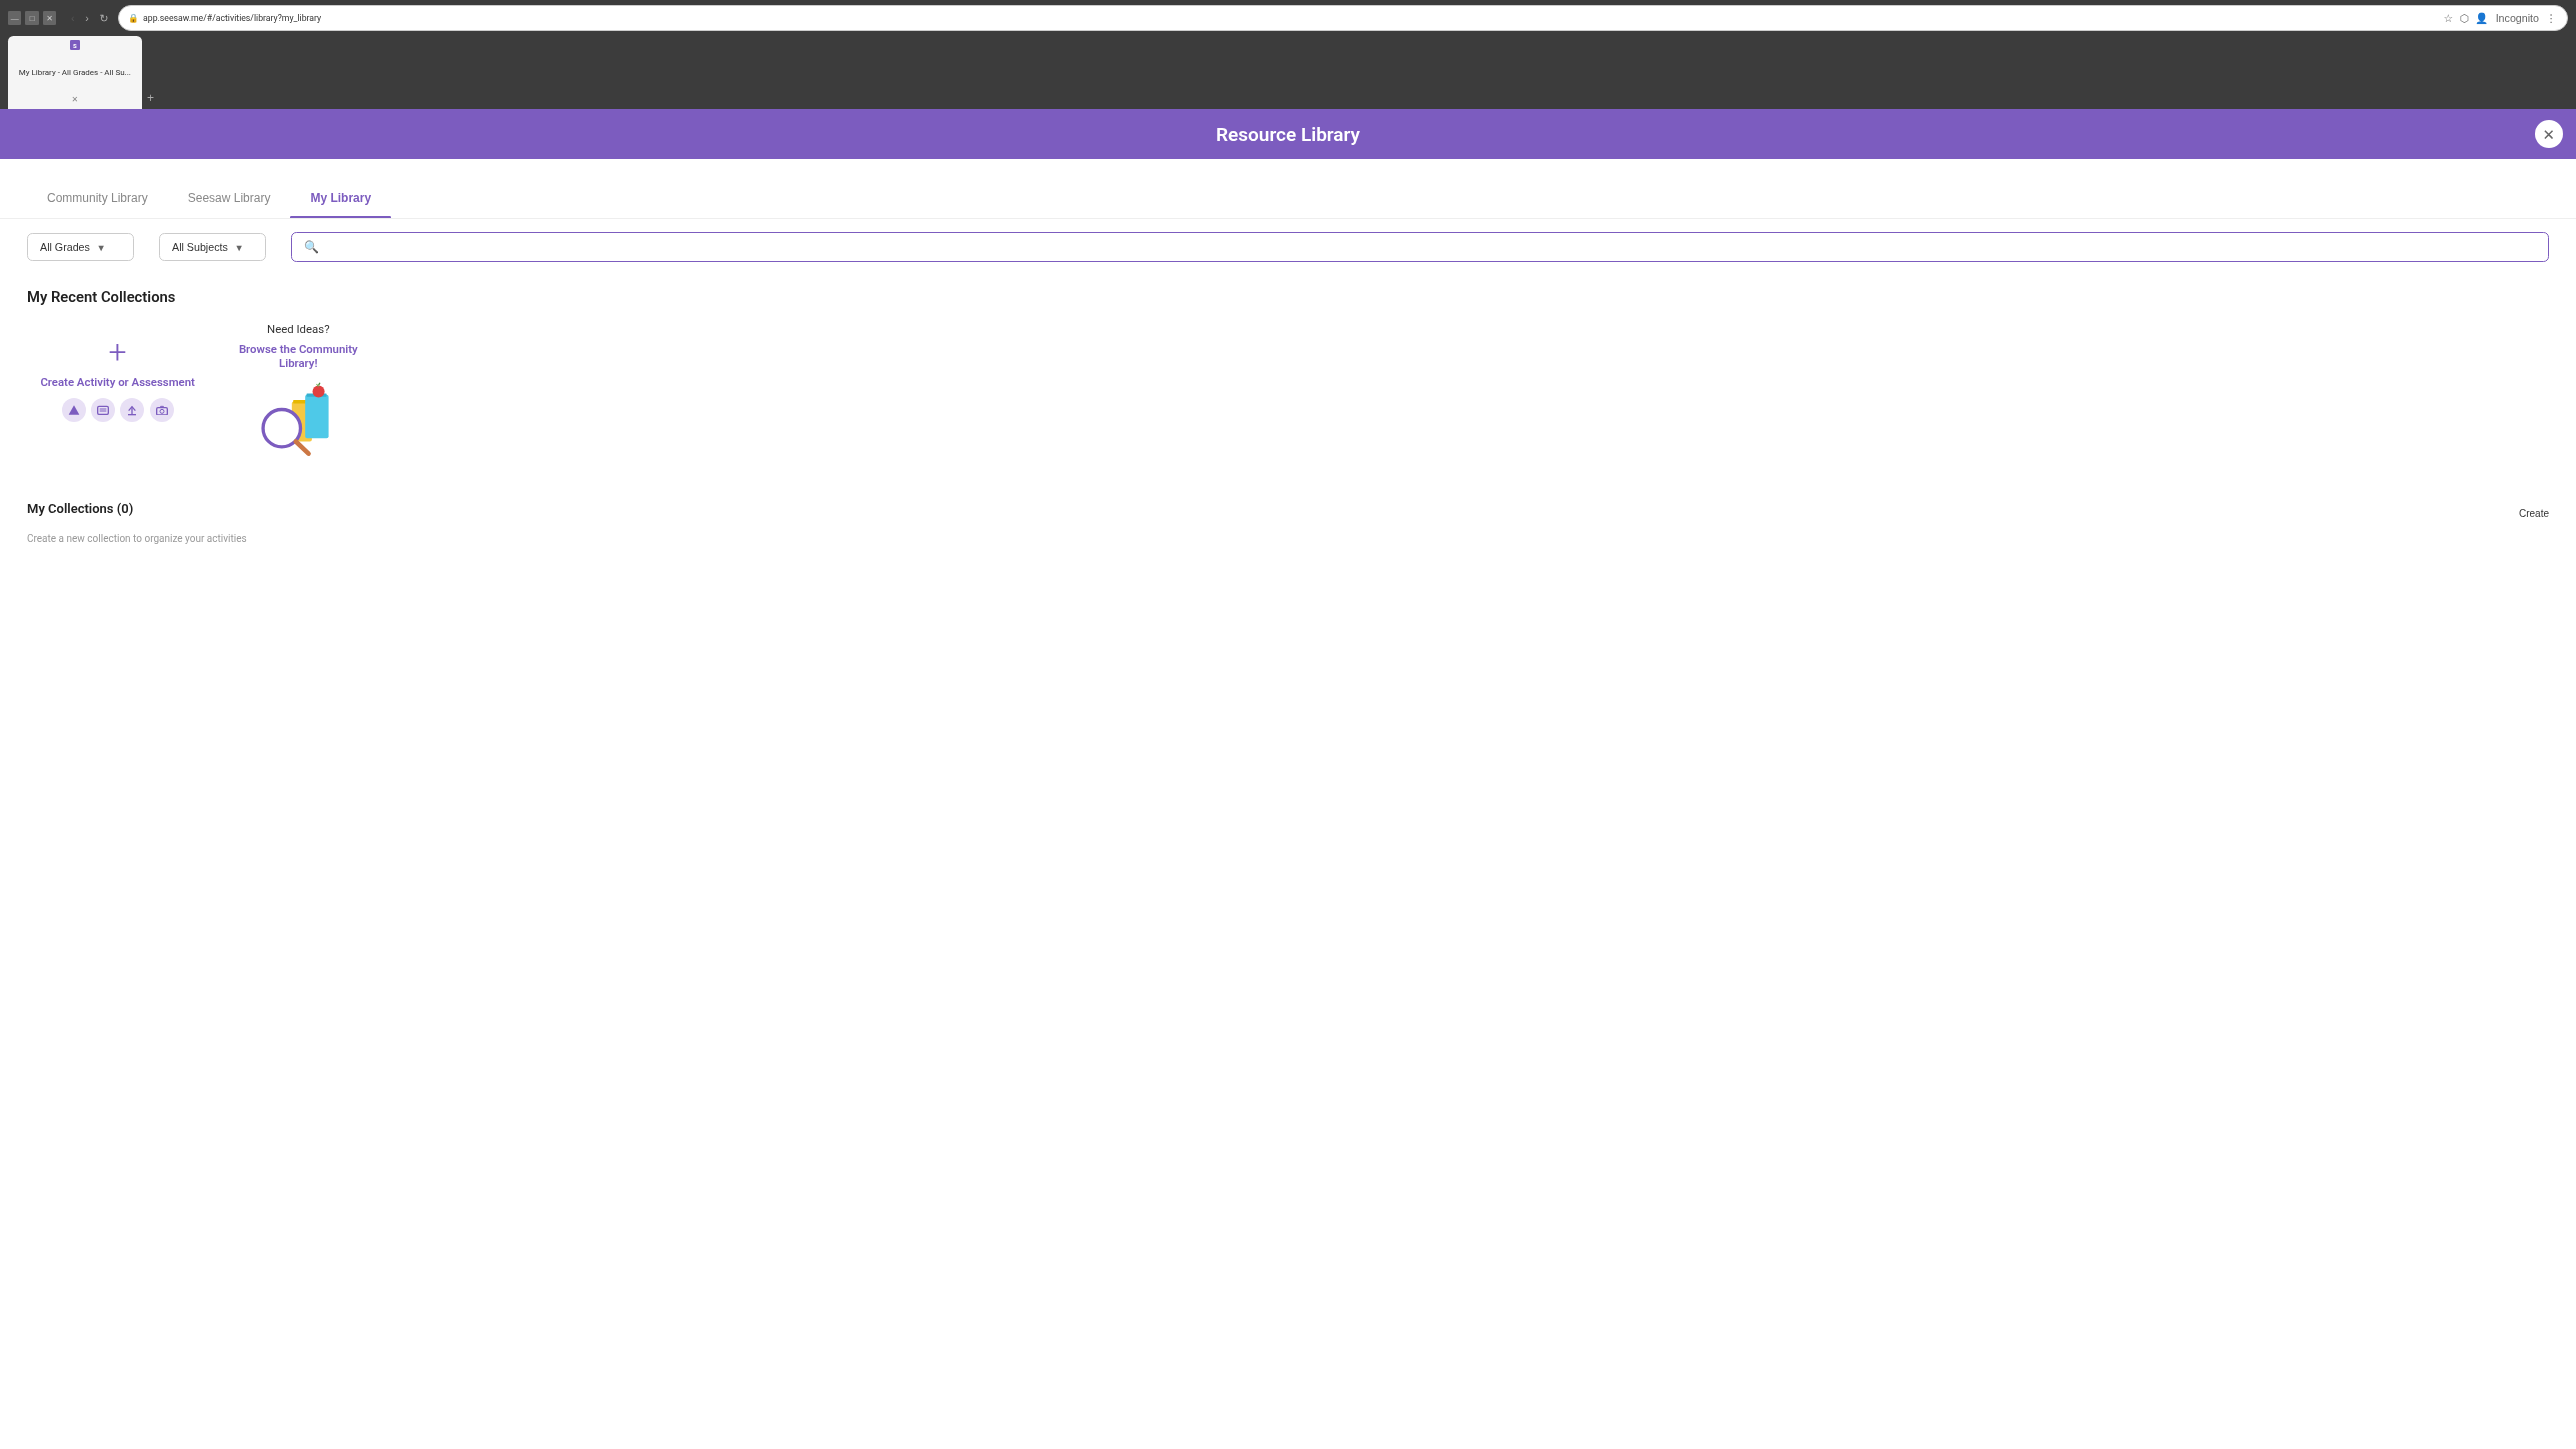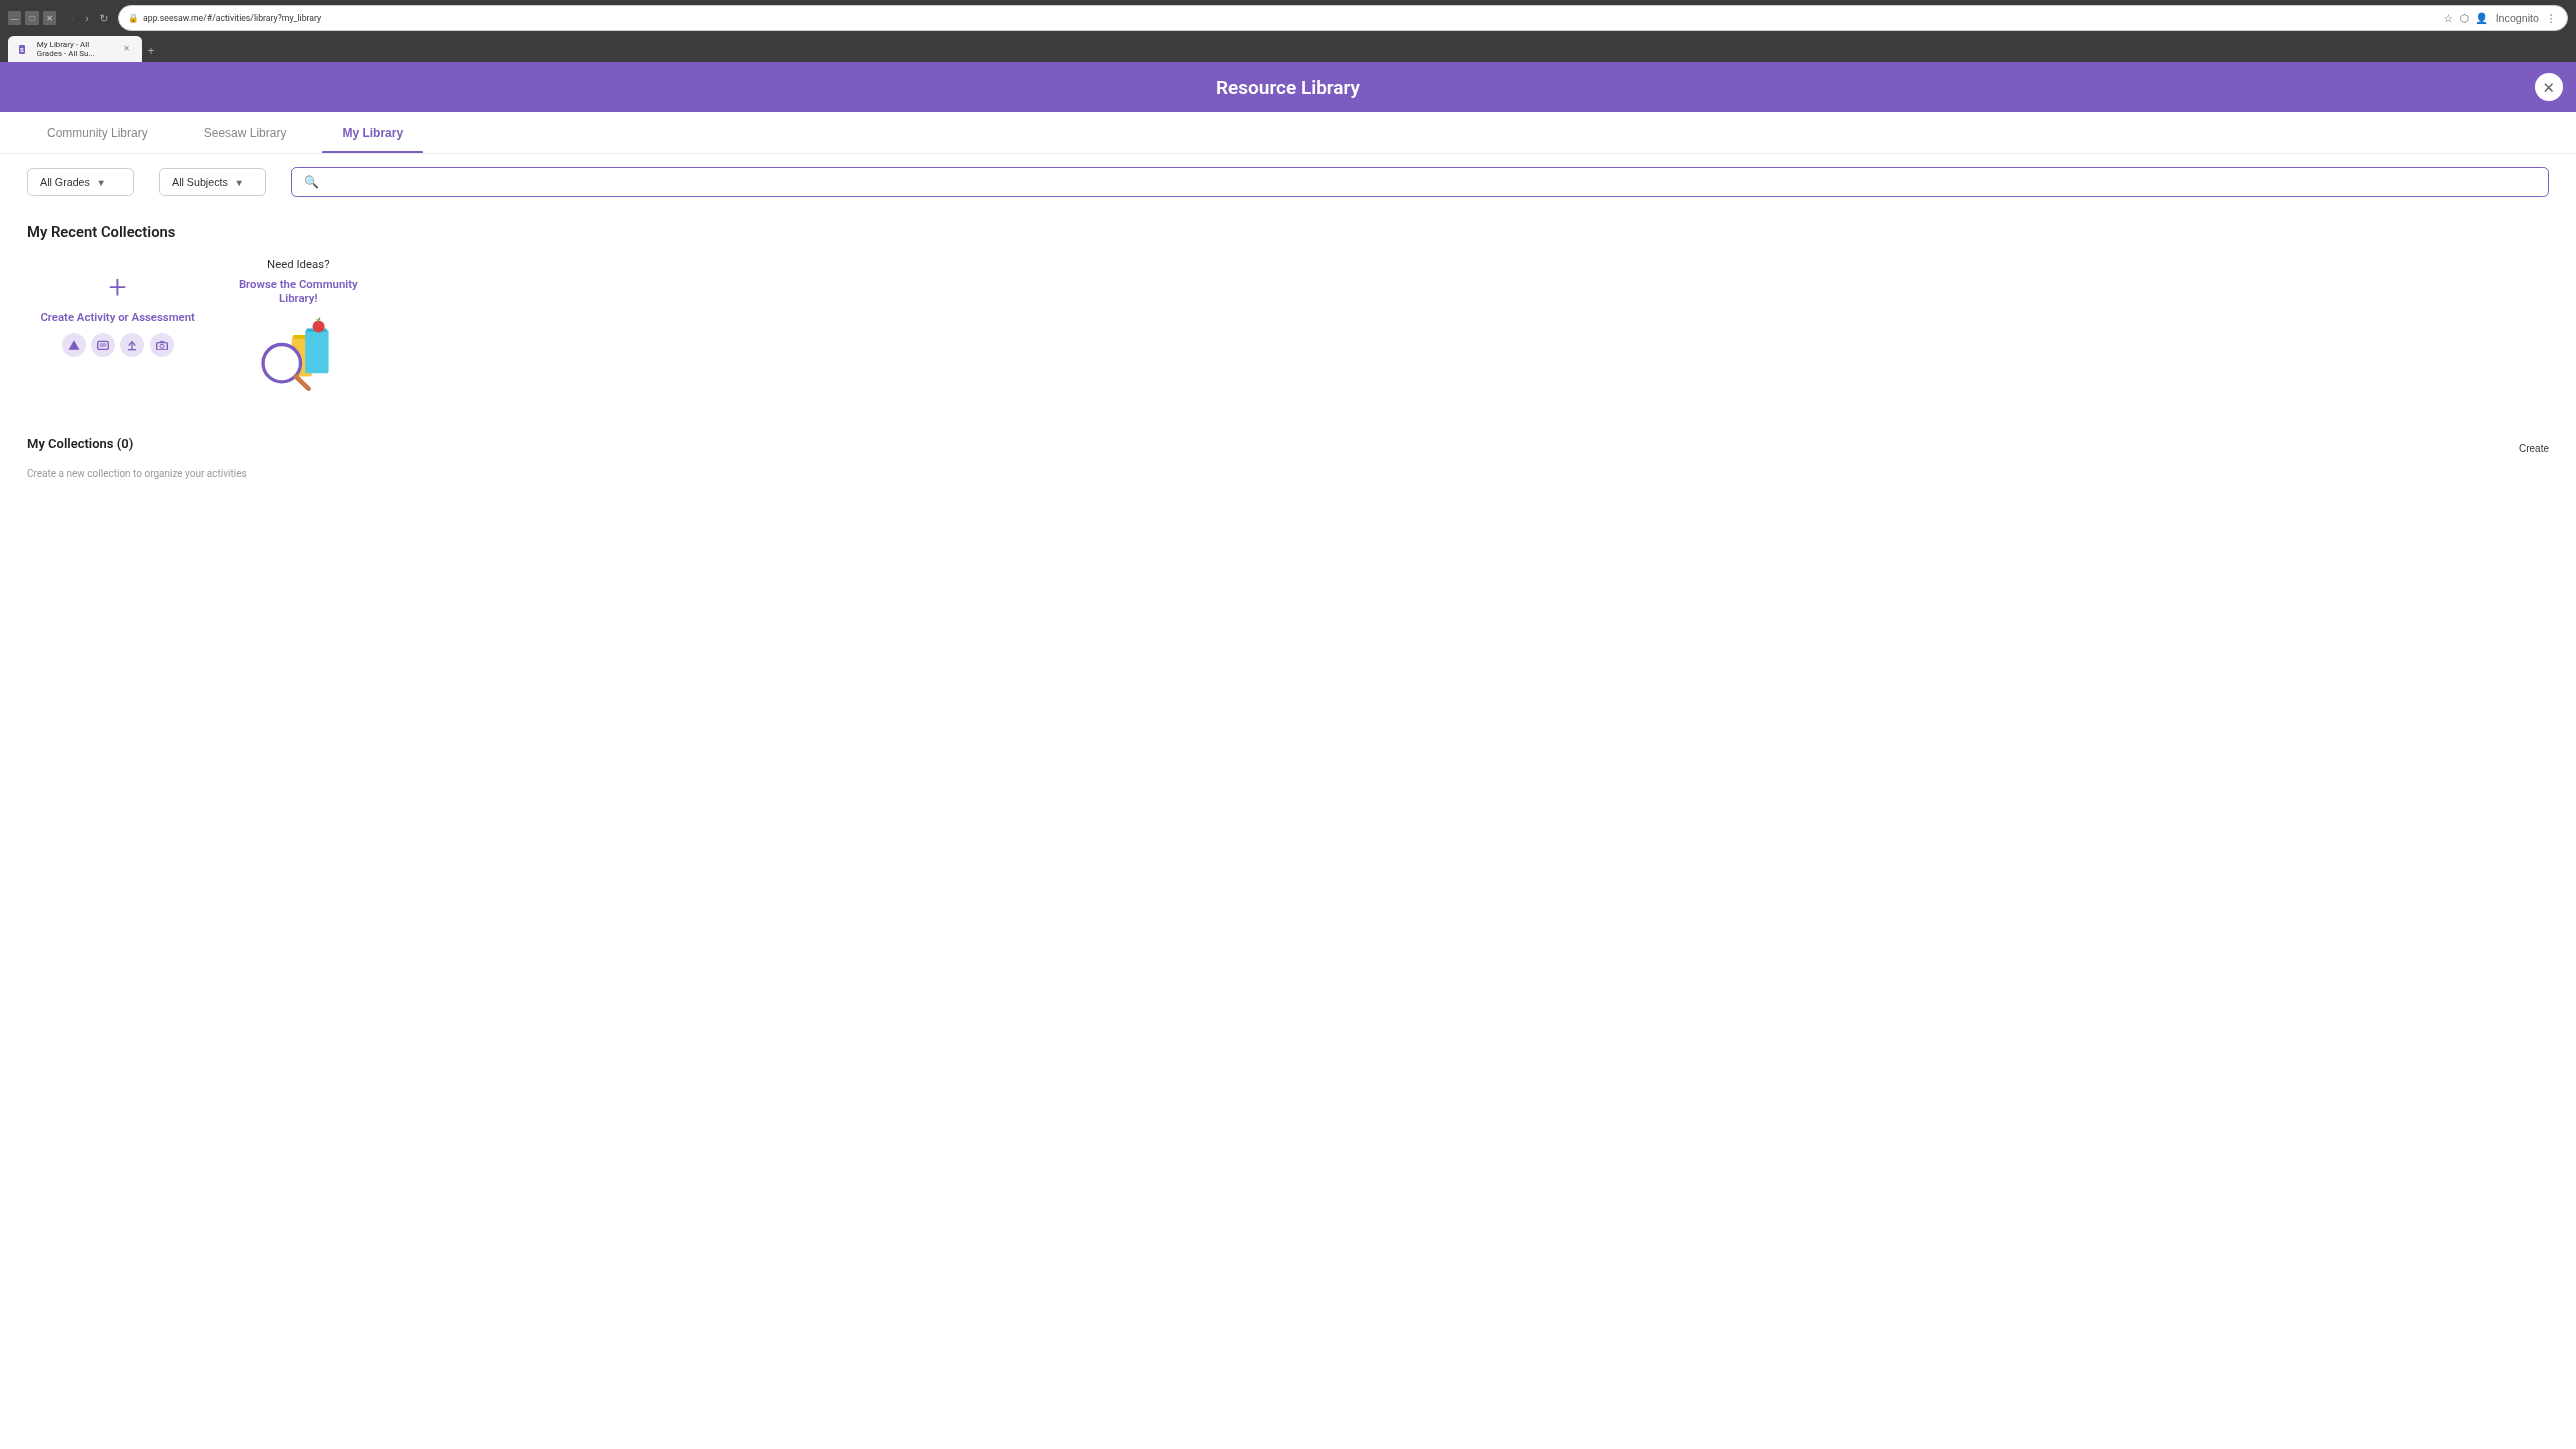--- a/index.html
+++ b/index.html
@@ -67,23 +67,24 @@
     }
 
     .tab {
       background: #5c5c5c;
       color: #ccc;
       padding: 4px 10.7px;
       border-radius: 5.4px 5.4px 0 0;
       font-size: 8px;
       display: flex;
       align-items: center;
-      gap: 12px;
+      gap: 18px;
       max-width: 134px;
       cursor: pointer;
+      flex-direction: column;
     }
 
     .tab.active {
       background: #f5f5f5;
       color: #333;
     }
 
     .tab-favicon {
       width: 9.4px;
       height: 9.4px;
@@ -189,23 +190,24 @@
       color: #666;
       display: flex;
       align-items: center;
       justify-content: center;
       font-weight: 400;
     }
 
     
     .library-tabs {
       display: flex;
-      gap: 16px;
+      gap: 0;
       padding: 0 27px;
       border-bottom: 0.7px solid #eee;
+      margin-top: 18px;
     }
 
     .lib-tab {
       padding: 13.4px 20px;
       font-size: 12px;
       color: #888;
       cursor: pointer;
       border: none;
       background: none;
       position: relative;

